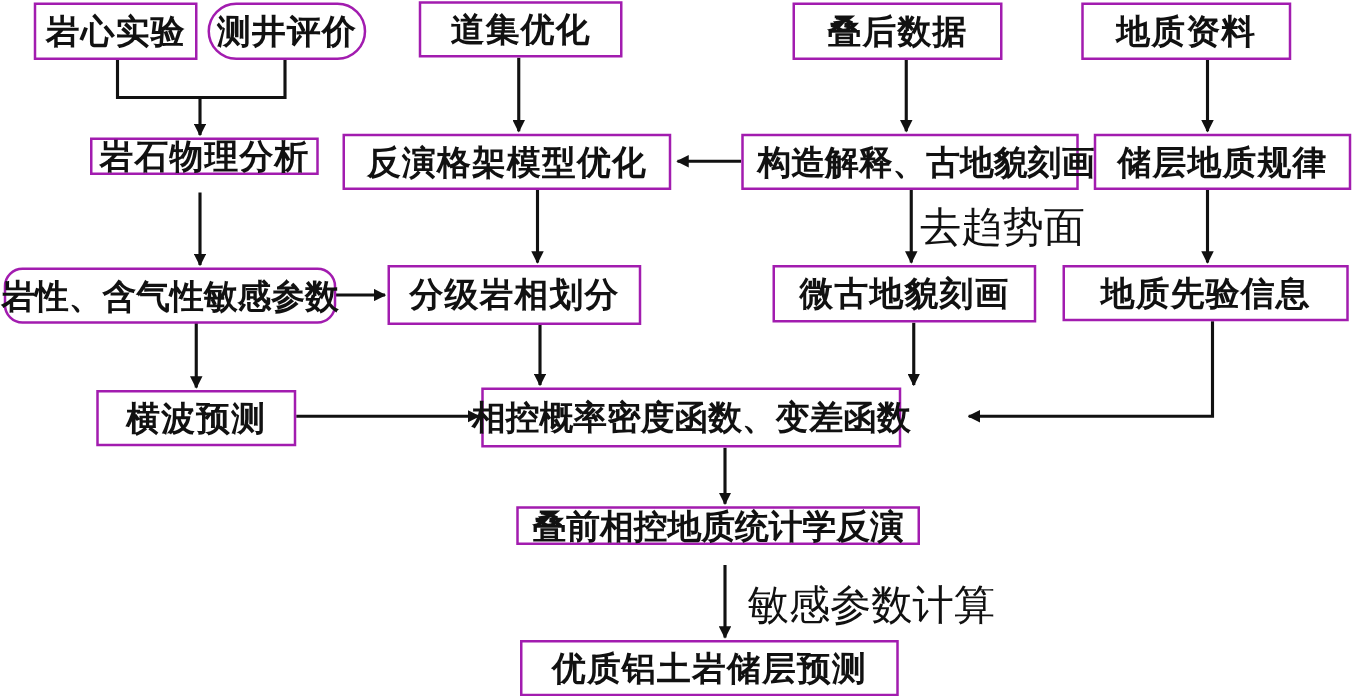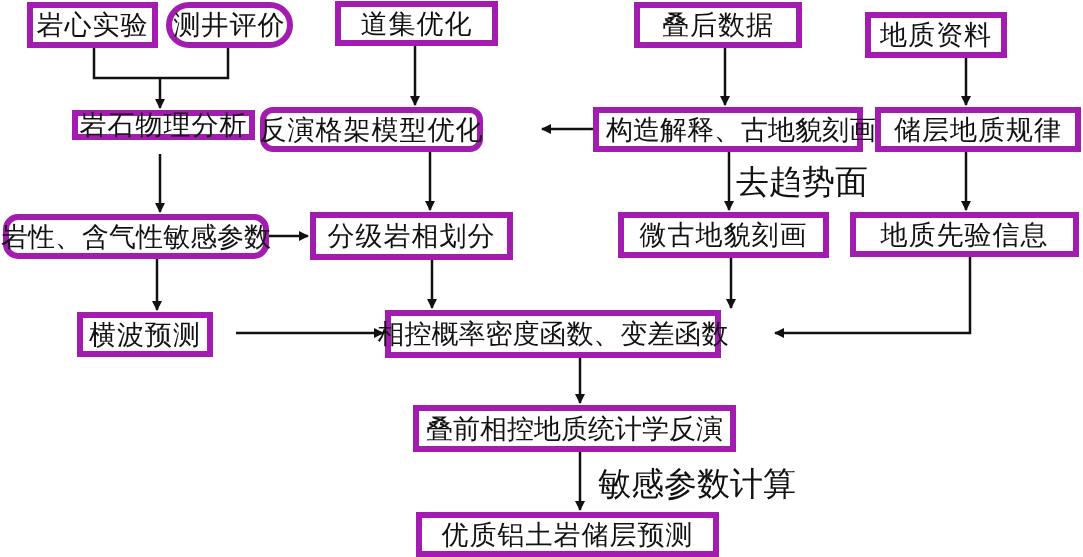--- a/index.html
+++ b/index.html
@@ -1,19 +1,19 @@
 <!DOCTYPE html>
 <html><head>
 <meta charset="utf-8">
 <style>
   html, body { margin:0; padding:0; background:#ffffff; }
   body { width:1083px; height:557px; position:relative; overflow:hidden;
          font-family:"DejaVu Serif","Liberation Serif",serif; color:#111; }
-  .box { position:absolute; box-sizing:border-box; border:6px solid #a21caf; background:#fff;
-         display:flex; align-items:center; justify-content:center; font-size:27px; white-space:nowrap; letter-spacing:1px; }
+  .box { position:absolute; box-sizing:border-box; border:2px solid #a21caf; background:#fff;
+         display:flex; align-items:center; justify-content:center; font-size:27px; white-space:nowrap; letter-spacing:1px;font-weight:bold; }
   .lbl { position:absolute; font-size:33px; white-space:nowrap; }
   svg#links { position:absolute; left:0; top:0; }
 </style>
 </head>
 <body>
 
 <svg id="links" width="1083" height="557">
   <defs>
     <marker id="ah" markerWidth="10" markerHeight="10" refX="9" refY="5" orient="auto" markerUnits="userSpaceOnUse">
       <path d="M0,0 L10,5 L0,10 Z" fill="#111"></path>
@@ -55,32 +55,32 @@
     <line x1="580" y1="358" x2="580" y2="403" marker-end="url(#ah)"></line>
 
     <line x1="580" y1="452" x2="580" y2="510" marker-end="url(#ah)"></line>
   </g>
 </svg>
 
 <div class="box" style="left:27px;top:2px;width:131px;height:46px;">岩心实验</div>
 <div class="box" style="left:166px;top:2px;width:127px;height:46px;border-radius:23px;">测井评价</div>
 <div class="box" style="left:335px;top:1px;width:163px;height:45px;">道集优化</div>
 <div class="box" style="left:634px;top:2px;width:168px;height:46px;">叠后数据</div>
-<div class="box" style="left:865px;top:12px;width:142px;height:46px;">地质资料</div>
+<div class="box" style="left:865px;top:2px;width:168px;height:46px;">地质资料</div>
 
 <div class="box" style="left:72px;top:110px;width:183px;height:30px;">岩石物理分析</div>
-<div class="box" style="left:260px;top:107px;width:223px;height:45px;border-radius:13px;">反演格架模型优化</div>
+<div class="box" style="left:274px;top:107px;width:263px;height:45px;">反演格架模型优化</div>
 <div class="box" style="left:593px;top:107px;width:270px;height:45px;letter-spacing:0;padding-left:26px;">构造解释、古地貌刻画</div>
 <div class="box" style="left:875px;top:107px;width:206px;height:45px;">储层地质规律</div>
 
 <div class="box" style="left:3px;top:214px;width:266px;height:45px;letter-spacing:0;border-radius:15px;">岩性、含气性敏感参数</div>
 <div class="box" style="left:310px;top:212px;width:203px;height:48px;">分级岩相划分</div>
 <div class="box" style="left:618px;top:212px;width:211px;height:46px;">微古地貌刻画</div>
 <div class="box" style="left:850px;top:212px;width:229px;height:45px;">地质先验信息</div>
 
-<div class="box" style="left:77px;top:312px;width:136px;height:45px;">横波预测</div>
+<div class="box" style="left:77px;top:312px;width:160px;height:45px;">横波预测</div>
 <div class="box" style="left:385px;top:310px;width:336px;height:48px;letter-spacing:0;">相控概率密度函数、变差函数</div>
 
-<div class="box" style="left:413px;top:405px;width:323px;height:47px;letter-spacing:0;">叠前相控地质统计学反演</div>
+<div class="box" style="left:413px;top:405px;width:323px;height:31px;letter-spacing:0;">叠前相控地质统计学反演</div>
 <div class="box" style="left:416px;top:512px;width:303px;height:45px;">优质铝土岩储层预测</div>
 
 <div class="lbl" style="left:736px;top:160px;">去趋势面</div>
 <div class="lbl" style="left:598px;top:462px;">敏感参数计算</div>
 
 </body></html>

